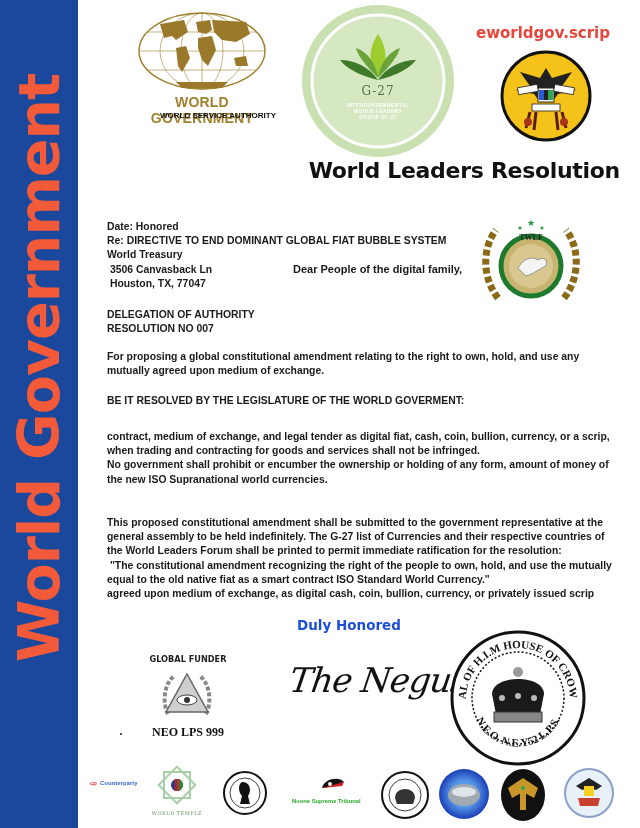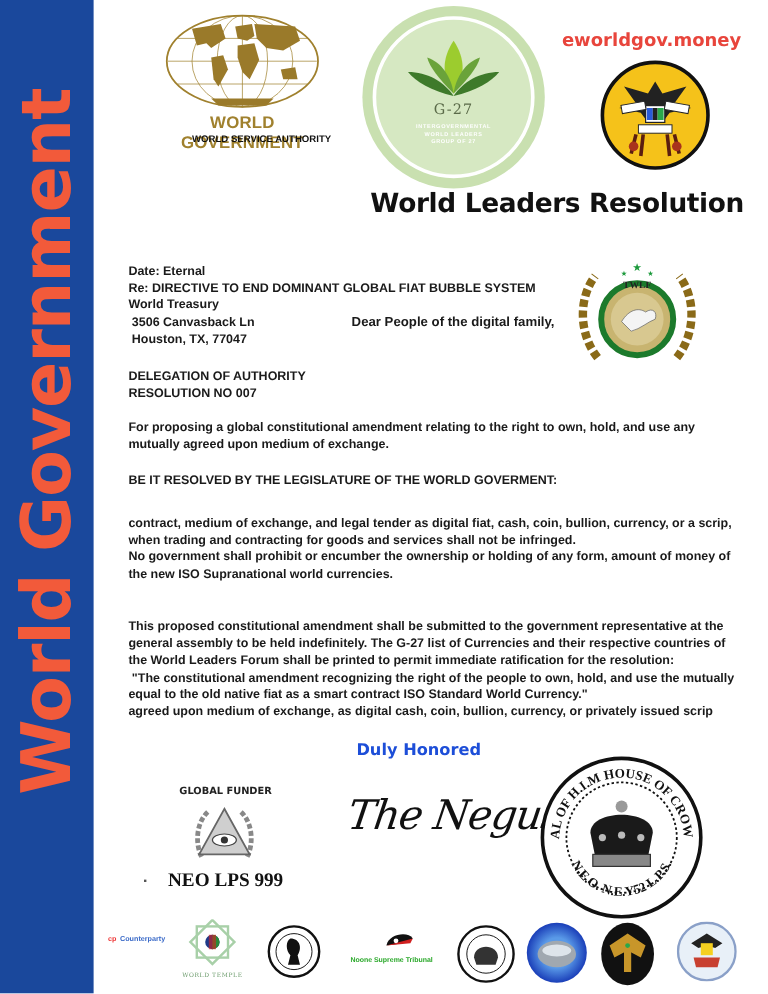--- a/index.html
+++ b/index.html
@@ -47,21 +47,21 @@
   .p3 { top: 430px; }
   .p4 { top: 516px; }
 
   .duly { position: absolute; left: 297px; top: 617px; font-family: "DejaVu Sans", sans-serif;
     font-weight: bold; font-size: 13.5px; color: #1d4ed8; }
 
   .funder-label { position: absolute; left: 138px; top: 654px; width: 100px; text-align: center;
     font-family: "DejaVu Sans", sans-serif; font-weight: bold; font-size: 8.2px; color: #222; }
   .eye-seal { position: absolute; left: 160px; top: 668px; width: 54px; height: 54px; }
   .neo-lps { position: absolute; left: 138px; top: 725px; width: 100px; text-align: center;
-    font-family: "Liberation Serif", serif; font-weight: bold; font-size: 16px; color: #111; }
+    font-family: "Liberation Serif", serif; font-weight: bold; font-size: 12px; color: #111; }
   .tiny-dot { position: absolute; left: 120px; top: 733px; width: 2px; height: 2px; background:#555; }
 
   .signature { position: absolute; left: 290px; top: 660px; font-family: "DejaVu Serif", serif;
     font-style: italic; font-size: 34px; color: #111; transform: skewX(-8deg); letter-spacing: -1px; }
 
   .seal-crowns { position: absolute; left: 448px; top: 628px; width: 140px; height: 140px; }
 
   
   .strip { position: absolute; left: 84px; top: 760px; width: 556px; height: 62px; }
   .strip > div { position: absolute; }
@@ -117,21 +117,21 @@
     <path d="M80 76 C98 72 112 64 118 56 C102 56 88 64 80 76 Z" fill="#3e7a2a"></path>
   </svg>
   <div class="g27-label">G-27</div>
   <div class="g27-sub">
     <div>INTERGOVERNMENTAL</div>
     <div>WORLD LEADERS</div>
     <div>GROUP OF 27</div>
   </div>
 </div>
 
-<div class="site-url">eworldgov.money</div>
+<div class="site-url">eworldgov.scrip</div>
 
 <div class="logo-eagle">
   <svg width="92" height="92" viewBox="0 0 92 92">
     <circle cx="46" cy="46" r="44" fill="#f5c21a" stroke="#111" stroke-width="3"></circle>
     <path d="M46 18 L40 28 L20 22 L30 36 L16 40 L34 44 L40 52 L46 48 L52 52 L58 44 L76 40 L62 36 L72 22 L52 28 Z" fill="#222"></path>
     <rect x="38" y="38" width="16" height="14" fill="#ffffff" stroke="#222"></rect>
     <rect x="39" y="40" width="5" height="10" fill="#2a5ad8"></rect>
     <rect x="44" y="40" width="4" height="10" fill="#222"></rect>
     <rect x="48" y="40" width="5" height="10" fill="#2aa84a"></rect>
     <rect x="18" y="36" width="20" height="7" fill="#fff" stroke="#222" stroke-width="0.8" transform="rotate(-10 28 40)"></rect>
@@ -153,21 +153,21 @@
     <circle cx="53" cy="54" r="22" fill="#d8c890"></circle>
     <path d="M40 56 C46 46 54 44 60 48 C66 44 70 48 68 54 C62 56 56 62 48 64 Z" fill="#f4f4f4" stroke="#666" stroke-width="0.6"></path>
     <text x="53" y="28" text-anchor="middle" font-size="8" font-weight="bold" fill="#222" font-family="Liberation Serif, serif">TWLF</text>
     <text x="53" y="14" text-anchor="middle" font-size="9" fill="#1c9a3c">★</text>
     <text x="42" y="18" text-anchor="middle" font-size="6" fill="#1c9a3c">★</text>
     <text x="64" y="18" text-anchor="middle" font-size="6" fill="#1c9a3c">★</text>
   </svg>
 </div>
 
 <div class="text hdr-block">
-  <div>Date: Eternal</div>
+  <div>Date: Honored</div>
   <div>Re: DIRECTIVE TO END DOMINANT GLOBAL FIAT BUBBLE SYSTEM</div>
   <div>World Treasury</div>
   <div style="white-space:pre"> 3506 Canvasback Ln</div>
   <div style="white-space:pre"> Houston, TX, 77047</div>
 </div>
 
 <div class="text greet">Dear People of the digital family,</div>
 
 <div class="text delegation">
   <div>DELEGATION OF AUTHORITY</div>

